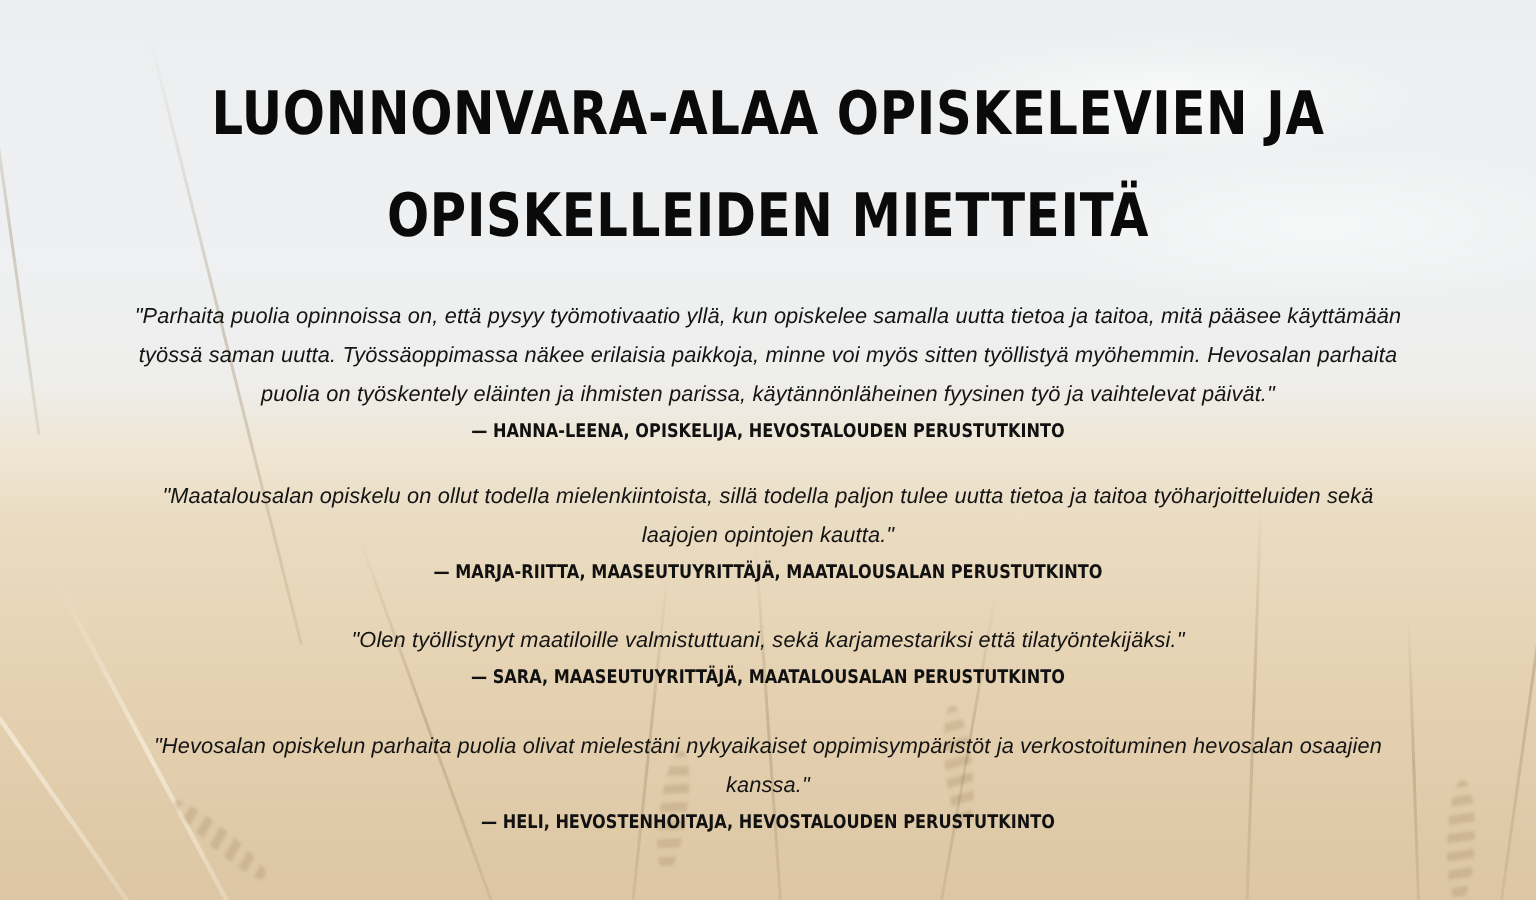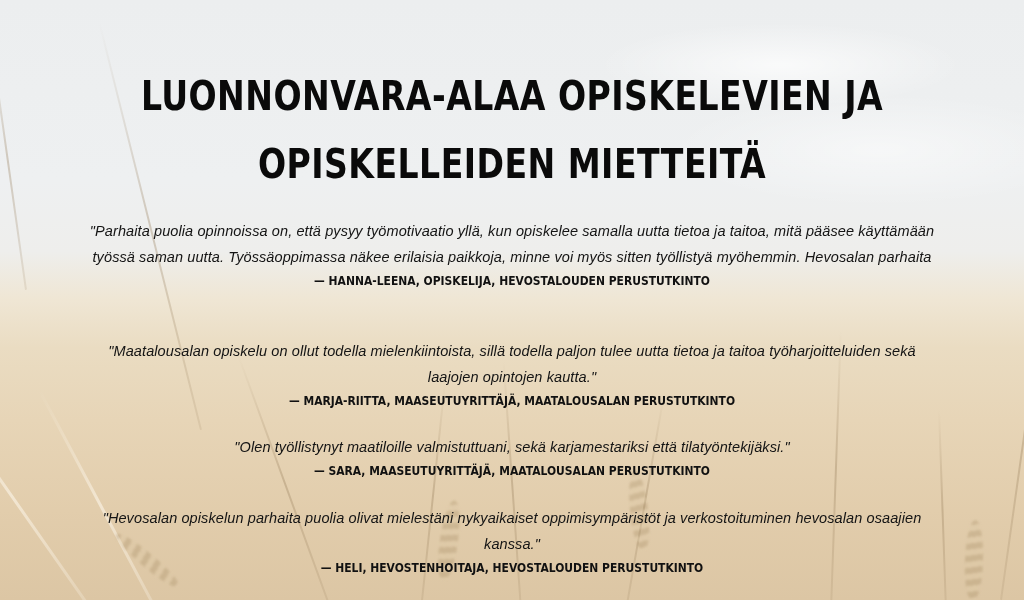--- a/index.html
+++ b/index.html
@@ -51,21 +51,20 @@
       width: 18px;
       height: 80px;
       border-radius: 50% 50% 45% 45%;
       background: repeating-linear-gradient(170deg, rgba(170,145,105,0.35) 0 6px, rgba(220,200,165,0.35) 6px 12px);
       filter: blur(1px);
     }
     .content {
       position: absolute;
       inset: 0;
       text-align: center;
-      margin-top: 20px;
     }
     .title {
       position: absolute;
       left: 0;
       right: 0;
       top: 42px;
       margin: 0;
       font-family: "DejaVu Sans Condensed", "DejaVu Sans", sans-serif;
       font-weight: bold;
       font-size: 40px;
@@ -129,20 +128,21 @@
 <div class="content">
   <h1 class="title">
     <div>LUONNONVARA-ALAA OPISKELEVIEN JA</div>
     <div>OPISKELLEIDEN MIETTEITÄ</div>
   </h1>
 
   <div class="quote-block" id="q1">
     <p class="quote">
       <span>"Parhaita puolia opinnoissa on, että pysyy työmotivaatio yllä, kun opiskelee samalla uutta tietoa ja taitoa, mitä pääsee käyttämään</span><br>
       <span>työssä saman uutta. Työssäoppimassa näkee erilaisia paikkoja, minne voi myös sitten työllistyä myöhemmin. Hevosalan parhaita</span><br>
+      <span>puolia on työskentely eläinten ja ihmisten parissa, käytännönläheinen fyysinen työ ja vaihtelevat päivät."</span>
     </p>
     <p class="author">— HANNA-LEENA, OPISKELIJA, HEVOSTALOUDEN PERUSTUTKINTO</p>
   </div>
 
   <div class="quote-block" id="q2">
     <p class="quote">
       <span>"Maatalousalan opiskelu on ollut todella mielenkiintoista, sillä todella paljon tulee uutta tietoa ja taitoa työharjoitteluiden sekä</span><br>
       <span>laajojen opintojen kautta."</span>
     </p>
     <p class="author">— MARJA-RIITTA, MAASEUTUYRITTÄJÄ, MAATALOUSALAN PERUSTUTKINTO</p>

